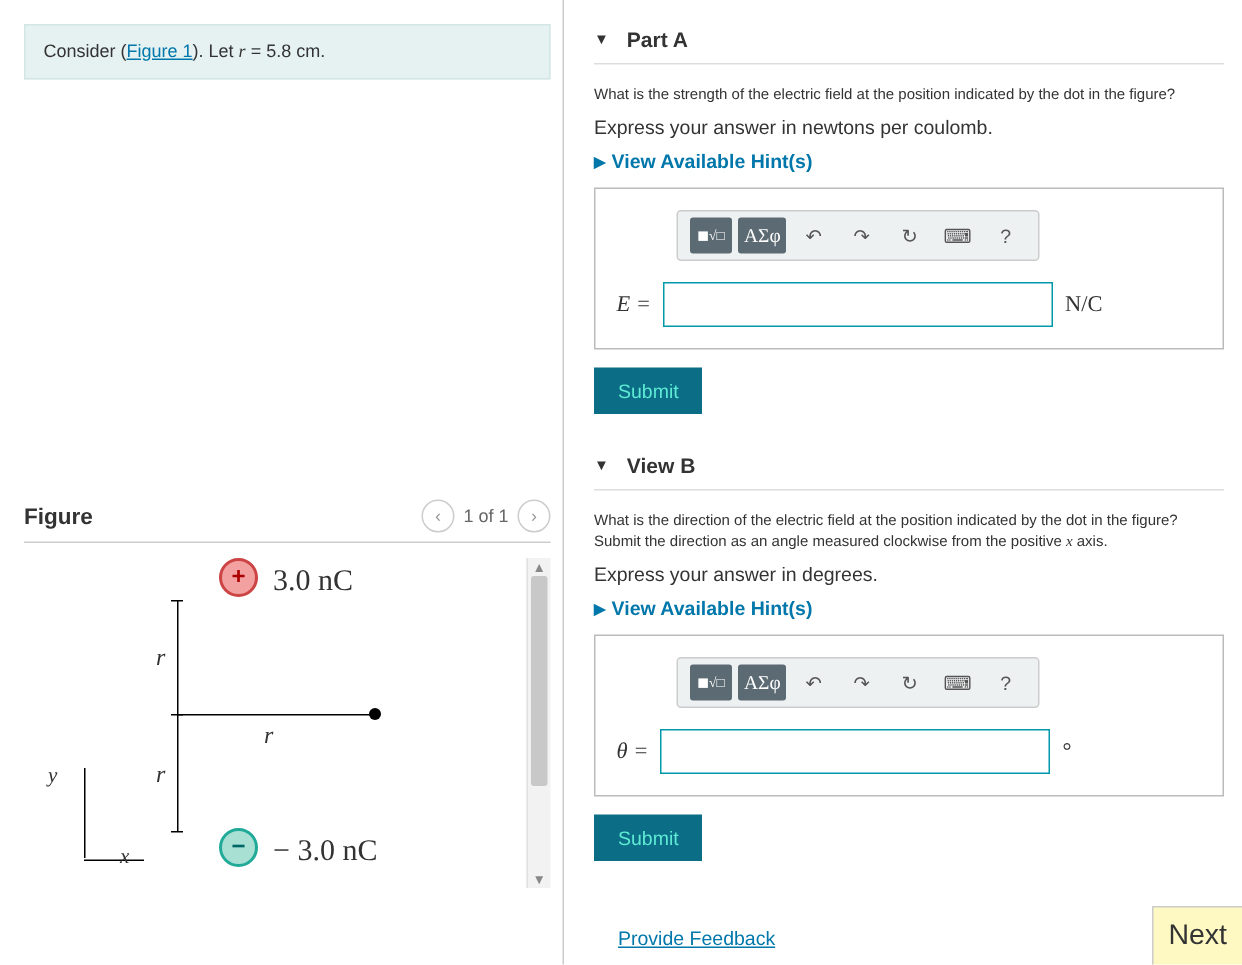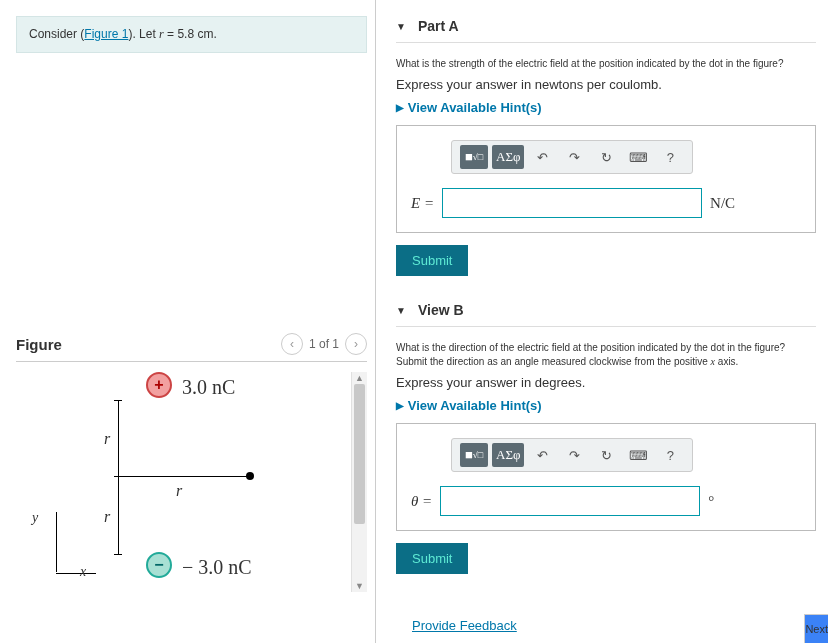--- a/index.html
+++ b/index.html
@@ -46,21 +46,21 @@
   .toolbar { background:#eef1f2; border:1px solid #ccc; border-radius:3px; padding:4px 8px; display:inline-flex; gap:4px; align-items:center; margin-left:40px;}
   .tb-btn { display:inline-flex; align-items:center; justify-content:center; min-width:28px; height:24px; font-size:13px; cursor:pointer; color:#555;}
   .tb-btn.dark { background:#5c6b73; color:#fff; border-radius:2px; padding:0 4px; font-family:'Times New Roman',serif;}
   .answer-line { display:flex; align-items:center; gap:8px; margin-top:14px;}
   .answer-line .lhs { font-family:'Times New Roman', serif; font-style:italic; font-size:15px; }
   .answer-line input { flex:1; max-width:260px; height:30px; border:1px solid #0099aa; padding:2px 6px; font-size:14px;}
   .answer-line .unit { font-family:'Times New Roman', serif; font-size:15px; }
   .submit-btn { background:#0b6e86; color:#5eead4; border:none; padding:8px 16px; font-size:13px; margin-top:12px; cursor:pointer;}
 
   .provide-feedback { position:absolute; bottom:10px; left:12px; font-size:13px; color:#0077aa; text-decoration:underline; cursor:pointer;margin-left:24px;}
-  .next-btn { position:absolute; bottom:0; right:0; background:#3b82f6; border:1px solid #ccc; border-right:none; border-bottom:none; padding:8px 0; font-size:11px; cursor:pointer;}
+  .next-btn { position:absolute; bottom:0; right:0; background:#fef9c3; border:1px solid #ccc; border-right:none; border-bottom:none; padding:8px 10px; font-size:19px; cursor:pointer;}
 
   .varx { font-style:italic; font-family:'Times New Roman',serif; }
 </style>
 </head>
 <body>
 
 <div class="page">
   <div class="left">
     <div class="prompt-box">
       <span>Consider (</span><a href="#">Figure 1</a><span>). Let </span><span class="varx">r</span><span> = 5.8 cm.</span>

